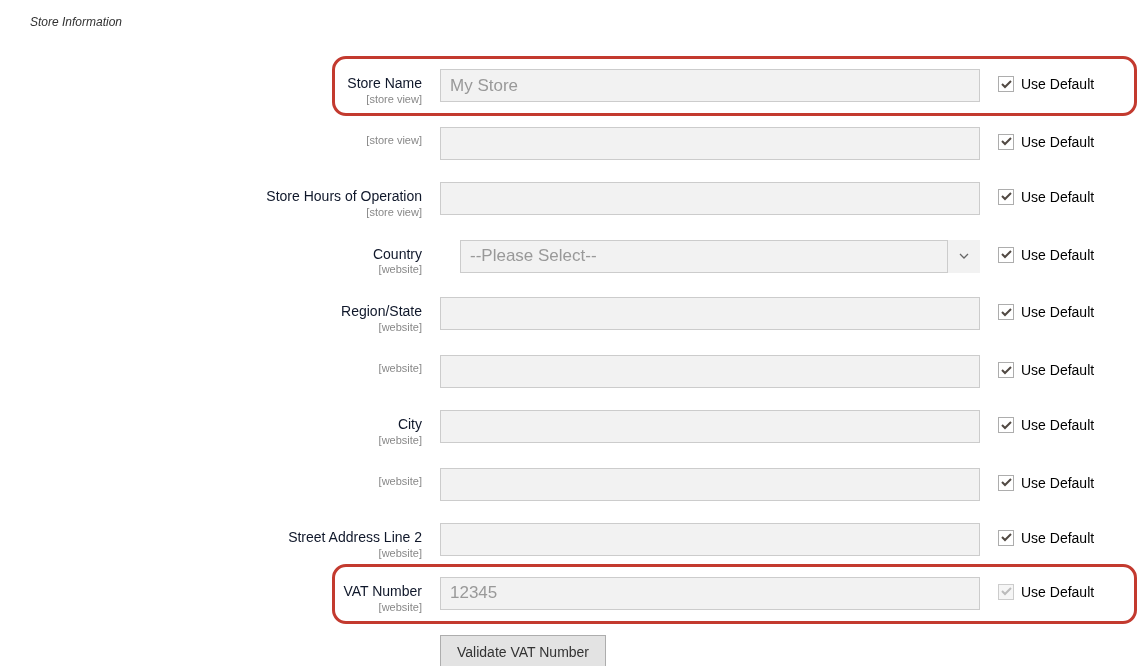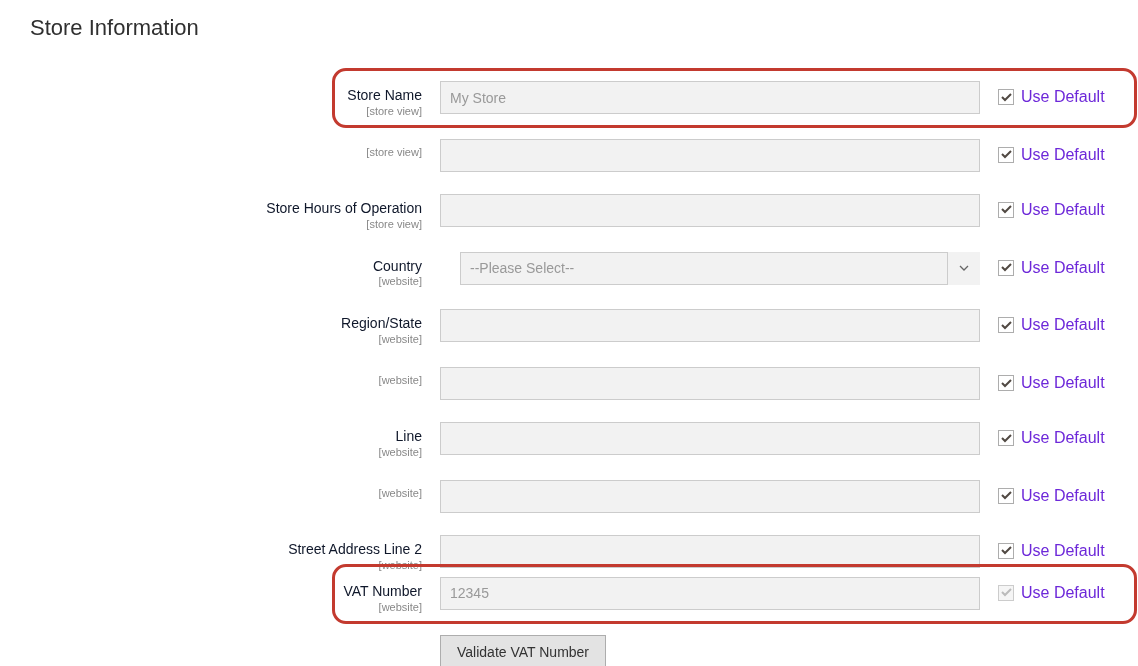--- a/index.html
+++ b/index.html
@@ -4,25 +4,26 @@
 <style>
   * { box-sizing: border-box; margin: 0; padding: 0; }
   body {
     font-family: 'Helvetica Neue', Helvetica, Arial, sans-serif;
     font-size: 14px;
     color: #333;
     padding: 15px 10px;
     width: 1138px;
   }
   .section-title {
-    font-size: 22px;
+    font-size: 12px;
     color: #303030;
     font-weight: 400;
     margin-bottom: 40px;
     padding-left: 20px;
+    font-style: italic;
   }
   .form-container {
     padding-left: 0;
   }
   .form-row {
     display: flex;
     align-items: flex-start;
     margin-bottom: 22px;
     position: relative;
   }
@@ -52,21 +53,21 @@
     padding-top: 7px;
     display: flex;
     align-items: center;
   }
   input[type="text"].tf {
     width: 100%;
     height: 33px;
     border: 1px solid #adadad;
     background: #fff;
     padding: 0 9px;
-    font-size: 14px;
+    font-size: 17px;
     color: #303030;
   }
   input[type="text"].tf:disabled {
     background: #f2f2f2;
     color: #999;
     border-color: #ccc;
   }
   .select-wrap {
     position: relative;
     width: 100%;
@@ -103,22 +104,22 @@
   }
   .cb.disabled {
     background: #f5f5f5;
     border-color: #ccc;
     cursor: default;
   }
   .cb svg { width: 11px; height: 9px; display: none; }
   .cb.checked svg { display: block; }
   .cb.disabled svg path { stroke: #bbb; }
   .cb-label {
-    font-size: 16px;
-    color: #6d28d9;
+    font-size: 14px;
+    color: #000000;
   }
   .btn {
     display: inline-block;
     background: #e3e3e3;
     border: 1px solid #adadad;
     color: #333;
     font-size: 14px;
     padding: 8px 16px;
     cursor: pointer;
   }
@@ -247,54 +248,54 @@
           <svg viewBox="0 0 11 9">
             <path d="M1 4 L4 7 L10 1" stroke="#514943" stroke-width="2" fill="none"></path>
           </svg>
         </span>
       <span class="cb-label">Use Default</span>
     </div>
   </div>
 
   <div class="form-row">
     <div class="label-col">
-      <span class="field-label">Line</span>
-      <span class="field-scope">[website]</span>
-    </div>
-    <div class="input-col">
-      <input type="text" class="tf" disabled="" value="" style="">
-    </div>
-    <div class="check-col">
-      <span class="cb checked">
-          <svg viewBox="0 0 11 9">
-            <path d="M1 4 L4 7 L10 1" stroke="#514943" stroke-width="2" fill="none"></path>
-          </svg>
-        </span>
-      <span class="cb-label">Use Default</span>
-    </div>
-  </div>
-
-  <div class="form-row">
-    <div class="label-col">
-      <span class="field-scope">[website]</span>
-    </div>
-    <div class="input-col">
-      <input type="text" class="tf" disabled="" value="" style="">
-    </div>
-    <div class="check-col">
-      <span class="cb checked">
-          <svg viewBox="0 0 11 9">
-            <path d="M1 4 L4 7 L10 1" stroke="#514943" stroke-width="2" fill="none"></path>
-          </svg>
-        </span>
-      <span class="cb-label">Use Default</span>
-    </div>
-  </div>
-
-  <div class="form-row" style="margin-bottom:6px;">
+      <span class="field-label">City</span>
+      <span class="field-scope">[website]</span>
+    </div>
+    <div class="input-col">
+      <input type="text" class="tf" disabled="" value="" style="">
+    </div>
+    <div class="check-col">
+      <span class="cb checked">
+          <svg viewBox="0 0 11 9">
+            <path d="M1 4 L4 7 L10 1" stroke="#514943" stroke-width="2" fill="none"></path>
+          </svg>
+        </span>
+      <span class="cb-label">Use Default</span>
+    </div>
+  </div>
+
+  <div class="form-row">
+    <div class="label-col">
+      <span class="field-scope">[website]</span>
+    </div>
+    <div class="input-col">
+      <input type="text" class="tf" disabled="" value="" style="">
+    </div>
+    <div class="check-col">
+      <span class="cb checked">
+          <svg viewBox="0 0 11 9">
+            <path d="M1 4 L4 7 L10 1" stroke="#514943" stroke-width="2" fill="none"></path>
+          </svg>
+        </span>
+      <span class="cb-label">Use Default</span>
+    </div>
+  </div>
+
+  <div class="form-row" style="margin-bottom:18px;">
     <div class="label-col">
       <span class="field-label">Street Address Line 2</span>
       <span class="field-scope">[website]</span>
     </div>
     <div class="input-col">
       <input type="text" class="tf" disabled="" value="" style="">
     </div>
     <div class="check-col">
       <span class="cb checked">
           <svg viewBox="0 0 11 9">

